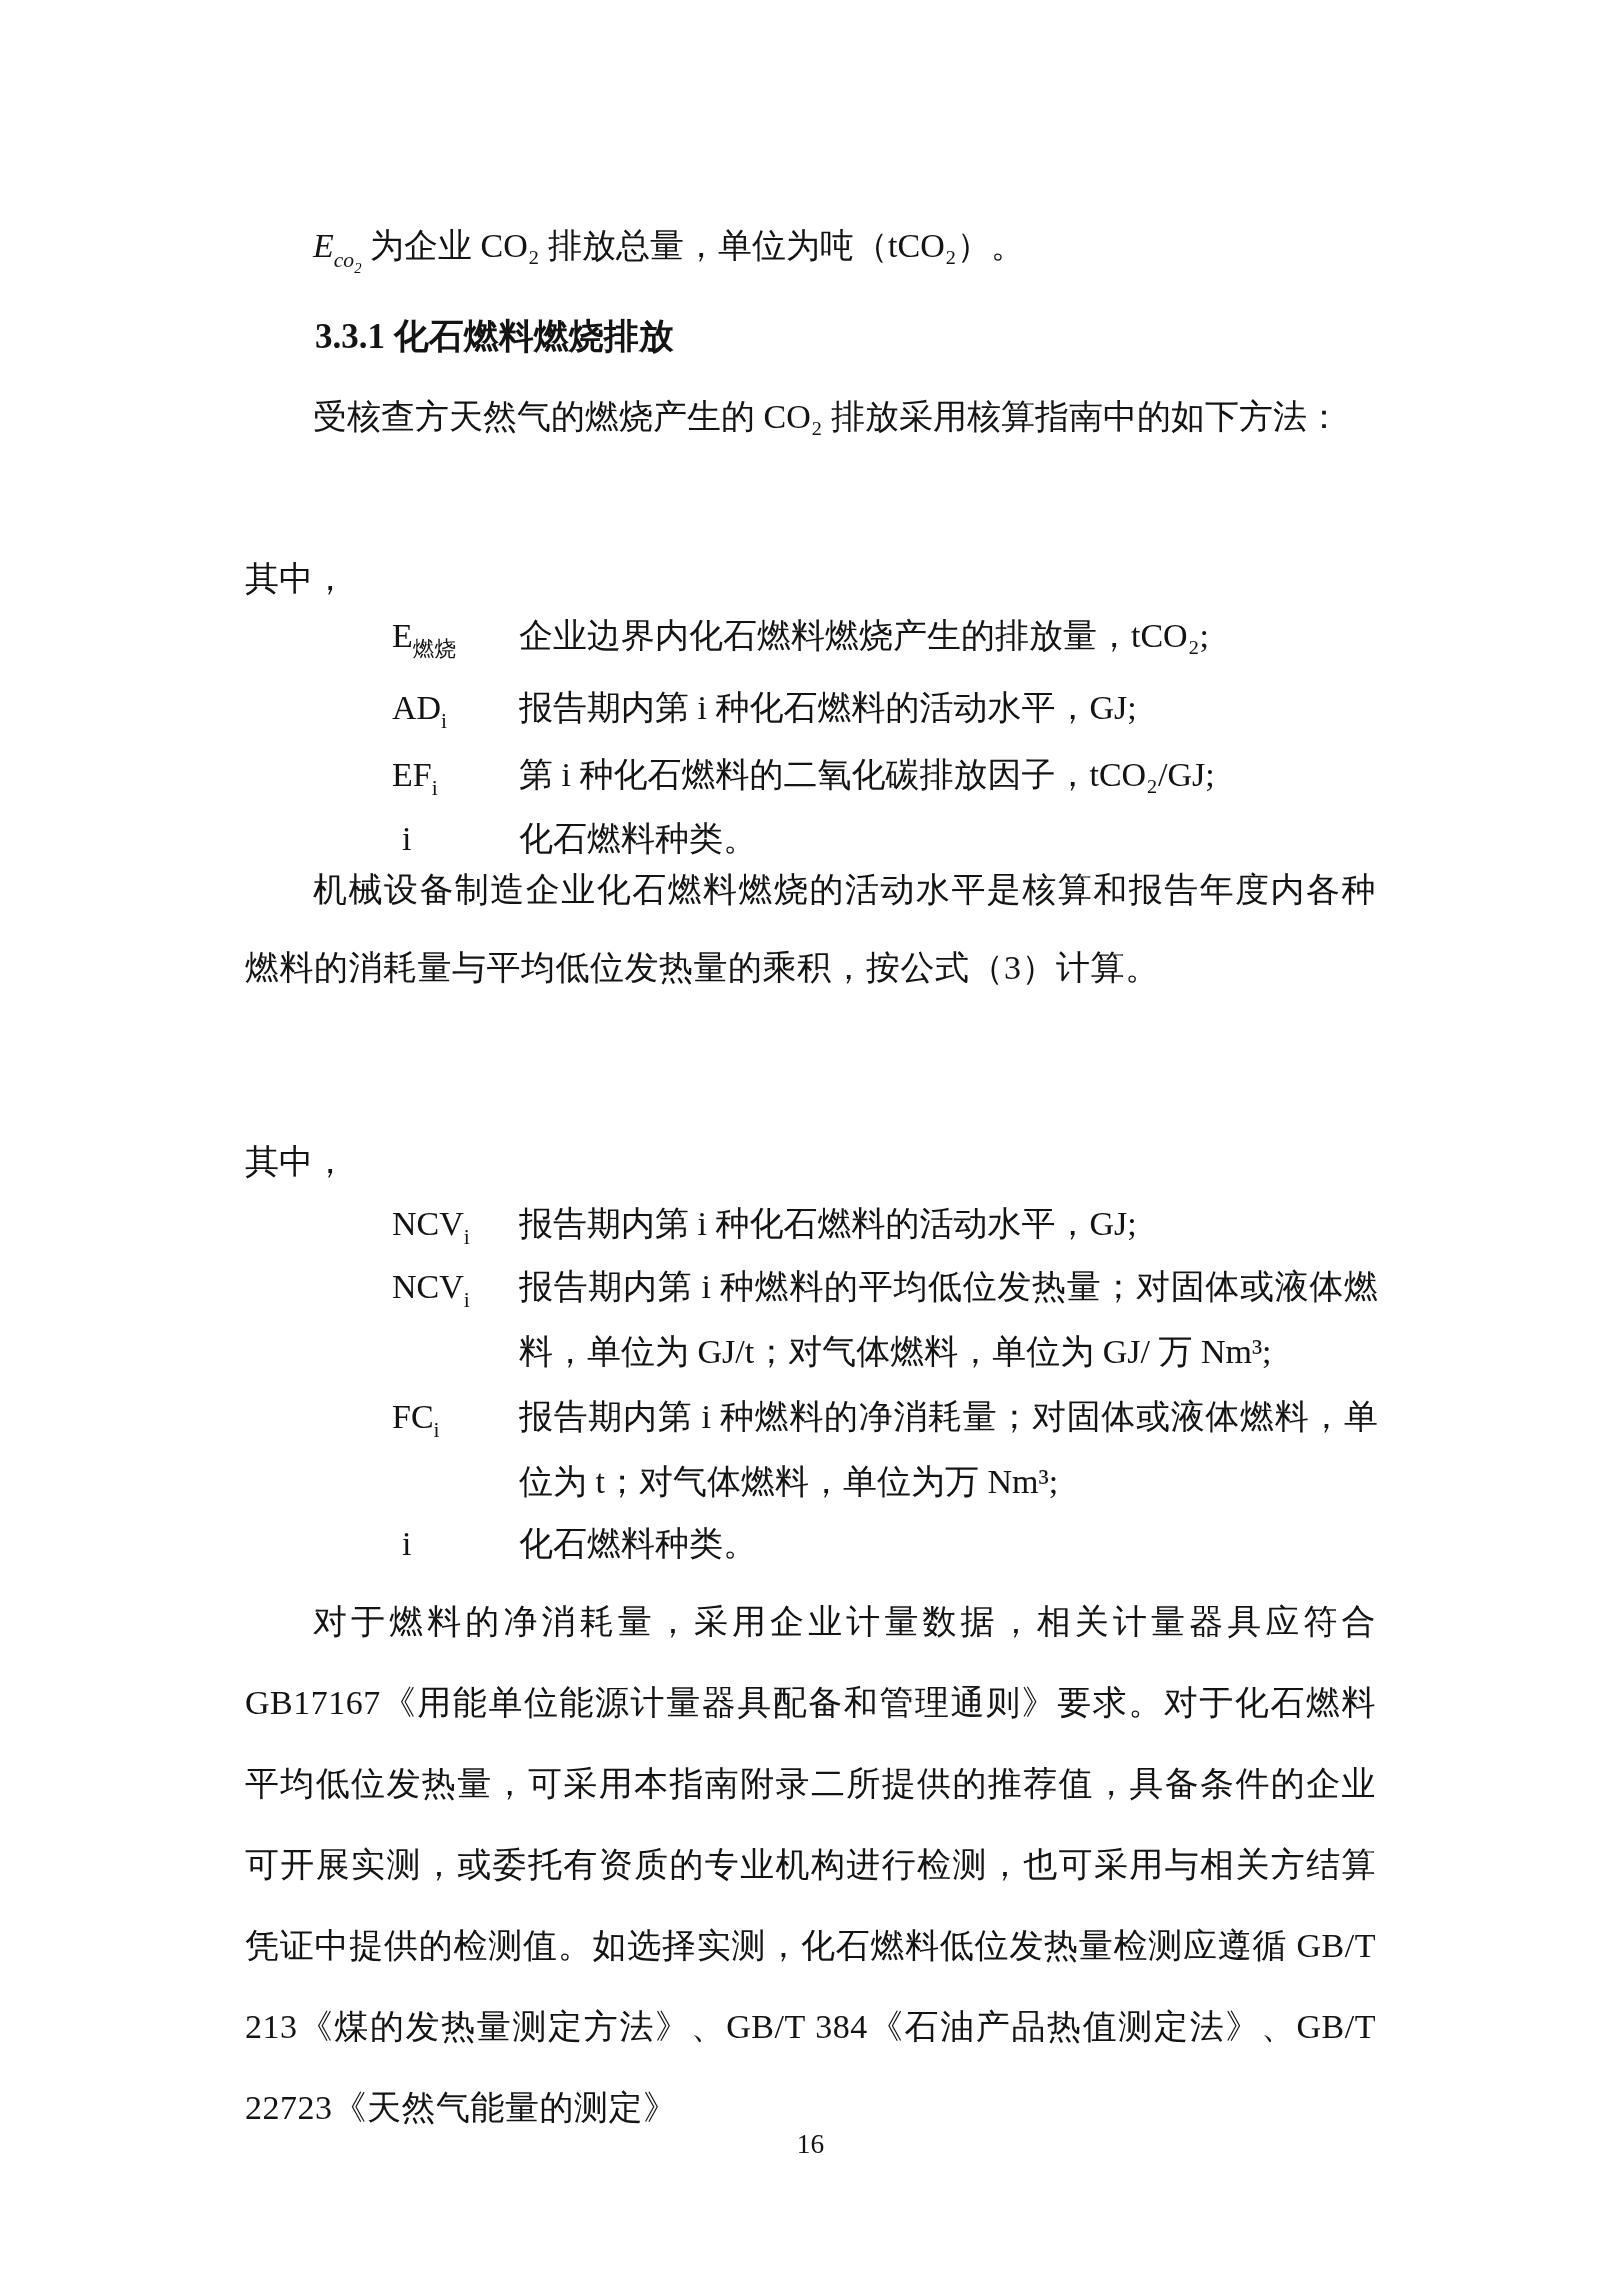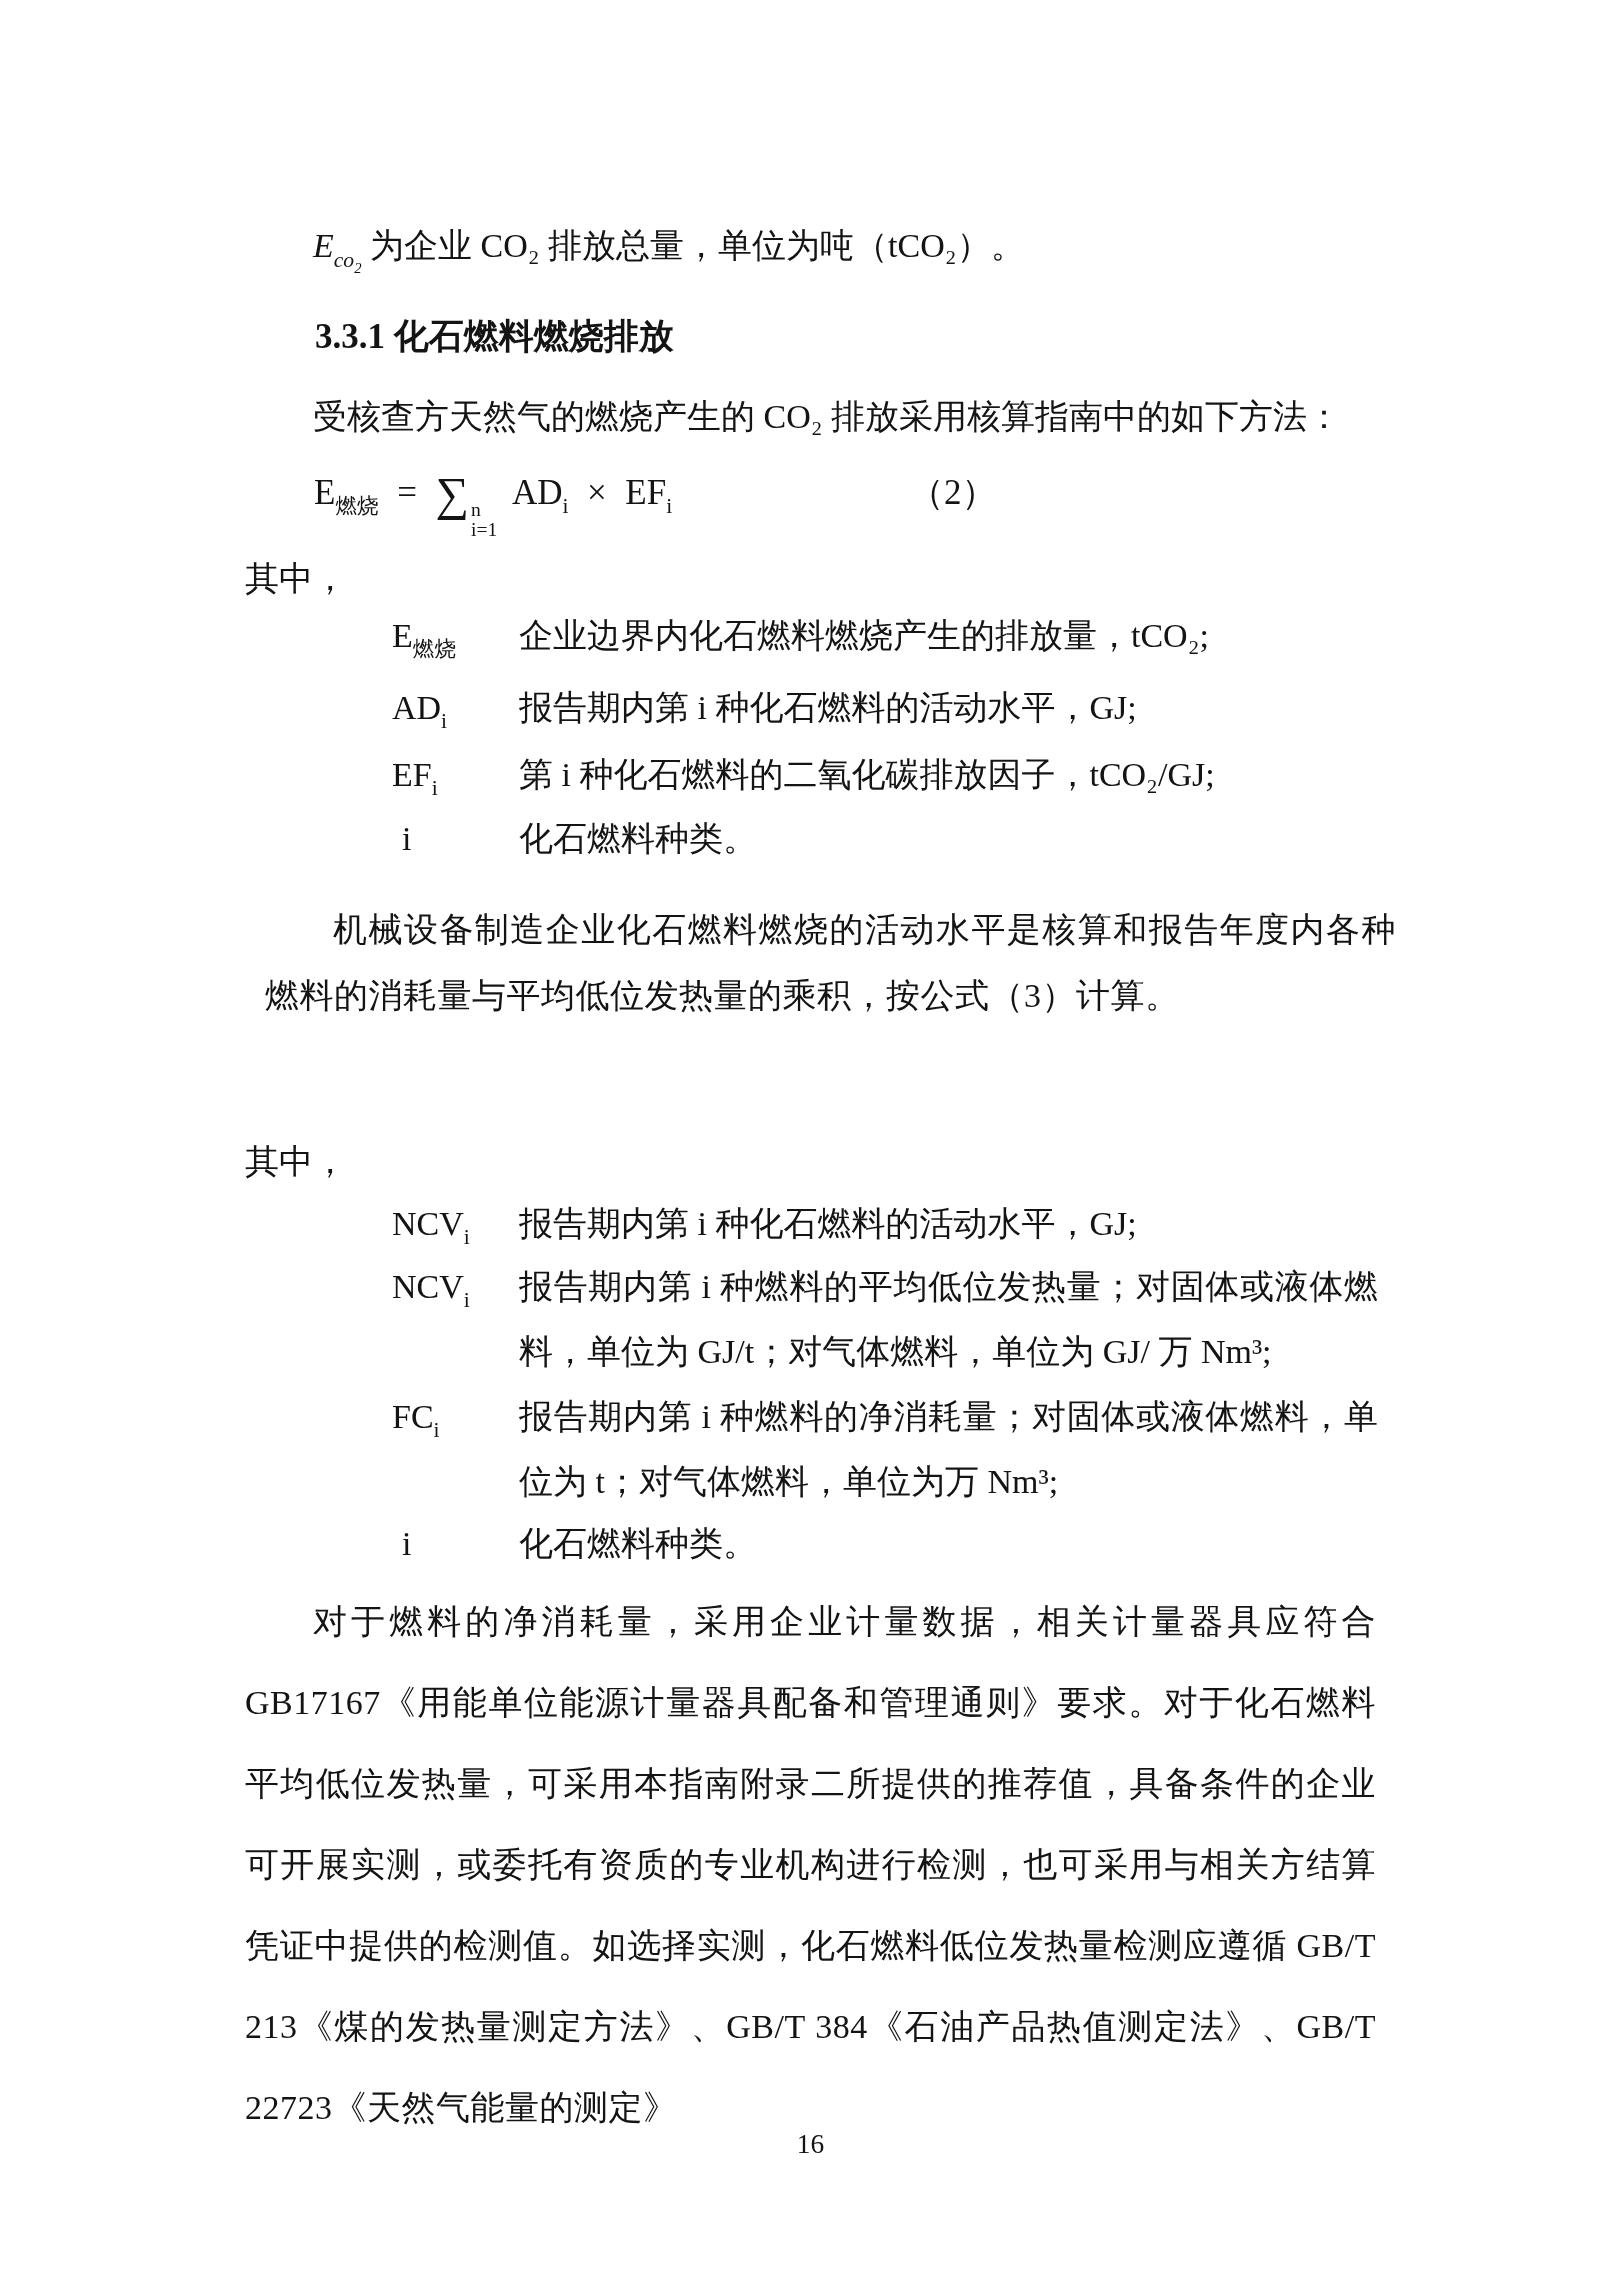--- a/index.html
+++ b/index.html
@@ -60,53 +60,41 @@
 
   <div class="blk indent" style="top:221px;">
     <span class="sym-i"><span>E</span><sub class="sub1"><span>co</span><sub class="sub2">2</sub></sub></span>
     <span>为企业 CO₂ 排放总量，单位为吨（tCO₂）。</span>
   </div>
 
   <div class="blk indent heading" style="top:312px;">3.3.1 化石燃料燃烧排放</div>
 
   <div class="blk indent" style="top:392px;">受核查方天然气的燃烧产生的 CO₂ 排放采用核算指南中的如下方法：</div>
 
-  <div class="blk formula-row" style="top:463px;">
-    <span><span>E</span><sub class="fsub">燃烧</sub></span>
-    <span class="op">=</span>
-    <span class="sigma">∑</span><span class="sigma-limits">
-        <span>n</span>
-        <span>i=1</span>
-      </span>
-    <span><span>AD</span><sub class="fsub">i</sub></span>
-    <span class="op">×</span>
-    <span><span>EF</span><sub class="fsub">i</sub></span>
-    <span class="formula-label">（2）</span>
-  </div>
 
   <div class="blk" style="top:554px;">其中，</div>
 
   <div class="def-row" style="top:603px;">
     <span class="def-sym"><span>E</span><sub class="fsub">燃烧</sub></span>
     <div class="def-text">企业边界内化石燃料燃烧产生的排放量，tCO₂;</div>
   </div>
   <div class="def-row" style="top:675px;">
     <span class="def-sym"><span>AD</span><sub class="fsub">i</sub></span>
     <div class="def-text">报告期内第 i 种化石燃料的活动水平，GJ;</div>
   </div>
   <div class="def-row" style="top:742px;">
     <span class="def-sym"><span>EF</span><sub class="fsub">i</sub></span>
     <div class="def-text">第 i 种化石燃料的二氧化碳排放因子，tCO₂/GJ;</div>
   </div>
   <div class="def-row" style="top:806px;">
     <span class="def-sym" style="left:157px;"><span>i</span><sub class="fsub"></sub></span>
     <div class="def-text">化石燃料种类。</div>
   </div>
 
-  <div class="blk indent just" style="top:897px; line-height:66px;margin-left:20px;">机械设备制造企业化石燃料燃烧的活动水平是核算和报告年度内各种燃料的消耗量与平均低位发热量的乘积，按公式（3）计算。</div>
+  <div class="blk indent just" style="top:851px; line-height:78px;">机械设备制造企业化石燃料燃烧的活动水平是核算和报告年度内各种燃料的消耗量与平均低位发热量的乘积，按公式（3）计算。</div>
 
 
   <div class="blk" style="top:1137px;">其中，</div>
 
   <div class="def-row" style="top:1191px;">
     <span class="def-sym"><span>NCV</span><sub class="fsub">i</sub></span>
     <div class="def-text">报告期内第 i 种化石燃料的活动水平，GJ;</div>
   </div>
   <div class="def-row" style="top:1254px;">
     <span class="def-sym"><span>NCV</span><sub class="fsub">i</sub></span>

